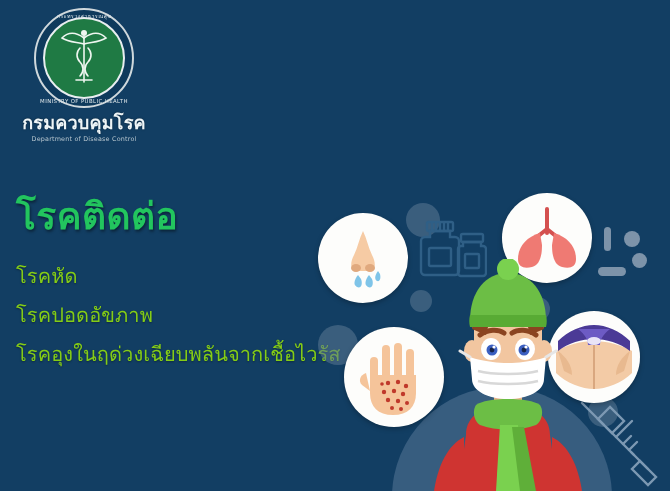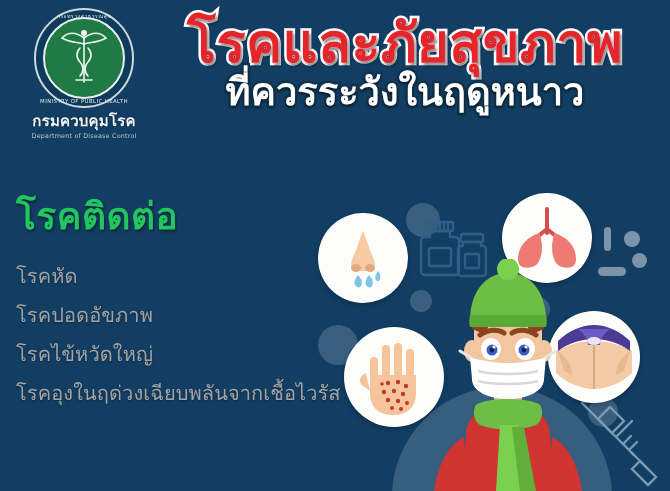--- a/index.html
+++ b/index.html
@@ -37,21 +37,21 @@
   #logo-seal .ring-text-top,
   #logo-seal .ring-text-bot{
     position:absolute; left:0; right:0; text-align:center;
     color:#dfe7ea; font-size:5.4px; letter-spacing:.4px;
     font-family:"DejaVu Sans",sans-serif;
   }
   #logo-seal .ring-text-top{ top:4px; }
   #logo-seal .ring-text-bot{ bottom:4px; }
   #logo-seal svg{ position:absolute; inset:12px; }
   #logo-th{
-    margin-top:5px; color:#eef5f7; font-size:15px; font-weight:bold;
+    margin-top:5px; color:#eef5f7; font-size:18px; font-weight:bold;
     letter-spacing:.2px; line-height:1.1;
     text-shadow:0 0 2px rgba(0,0,0,.5);
   }
   #logo-en{
     margin-top:2px; color:#b7c6cf; font-size:6.4px; font-weight:normal;
     letter-spacing:.2px;
   }
 
   
   #headline{
@@ -79,21 +79,21 @@
     position:absolute; left:16px; top:198px;
     font-size:37px; font-weight:bold; color:#22c55e;
     letter-spacing:.5px; line-height:1;
     text-shadow:1px 2px 3px rgba(0,0,0,.45);
   }
   #disease-list{
     position:absolute; left:16px; top:266px; width:420px;
     list-style:none;
   }
   #disease-list li{
-    color:#a3a3a3; font-size:20px; line-height:1; margin-bottom:19px;
+    color:#84cc16; font-size:20px; line-height:1; margin-bottom:19px;
     white-space:nowrap; letter-spacing:.1px;
     text-shadow:0 1px 2px rgba(0,0,0,.35);
   }
 
   
   #artwork{ position:absolute; left:300px; top:175px; width:370px; height:316px; }
 
   .blob{ position:absolute; border-radius:50%; background:#5b7894; opacity:.55; }
 
   .icon-circle{
@@ -131,31 +131,26 @@
           <path d="M42 28 C46 32 46 38 42 42 C38 46 38 52 42 56"></path>
           <path d="M30 60 L46 60"></path>
         </g>
         <circle cx="38" cy="13" r="3" fill="#eef6f0"></circle>
       </svg>
     </div>
     <div id="logo-th">กรมควบคุมโรค</div>
     <div id="logo-en">Department of Disease Control</div>
   </div>
 
-  <div id="headline">
-    <div id="title-main">โรคและภัยสุขภาพ</div>
-    <div id="title-sub">ที่ควรระวังในฤดูหนาว</div>
-  </div>
 
   <div id="section-heading">โรคติดต่อ</div>
 
   <ul id="disease-list">
     <li>โรคหัด</li>
     <li>โรคปอดอัขภาพ</li>
-    <li>โรคไข้หวัดใหญ่</li>
     <li>โรคอุงในฤด่วงเฉียบพลันจากเชื้อไวรัส</li>
   </ul>
 
   <div id="artwork">
 
     <div class="blob" style="left:106px;top:28px;width:34px;height:34px;"></div>
     <div class="blob" style="left:232px;top:20px;width:30px;height:30px;"></div>
     <div class="blob" style="left:18px;top:150px;width:40px;height:40px;"></div>
     <div class="blob" style="left:110px;top:115px;width:22px;height:22px;"></div>
     <div class="blob" style="left:226px;top:122px;width:24px;height:24px;"></div>

